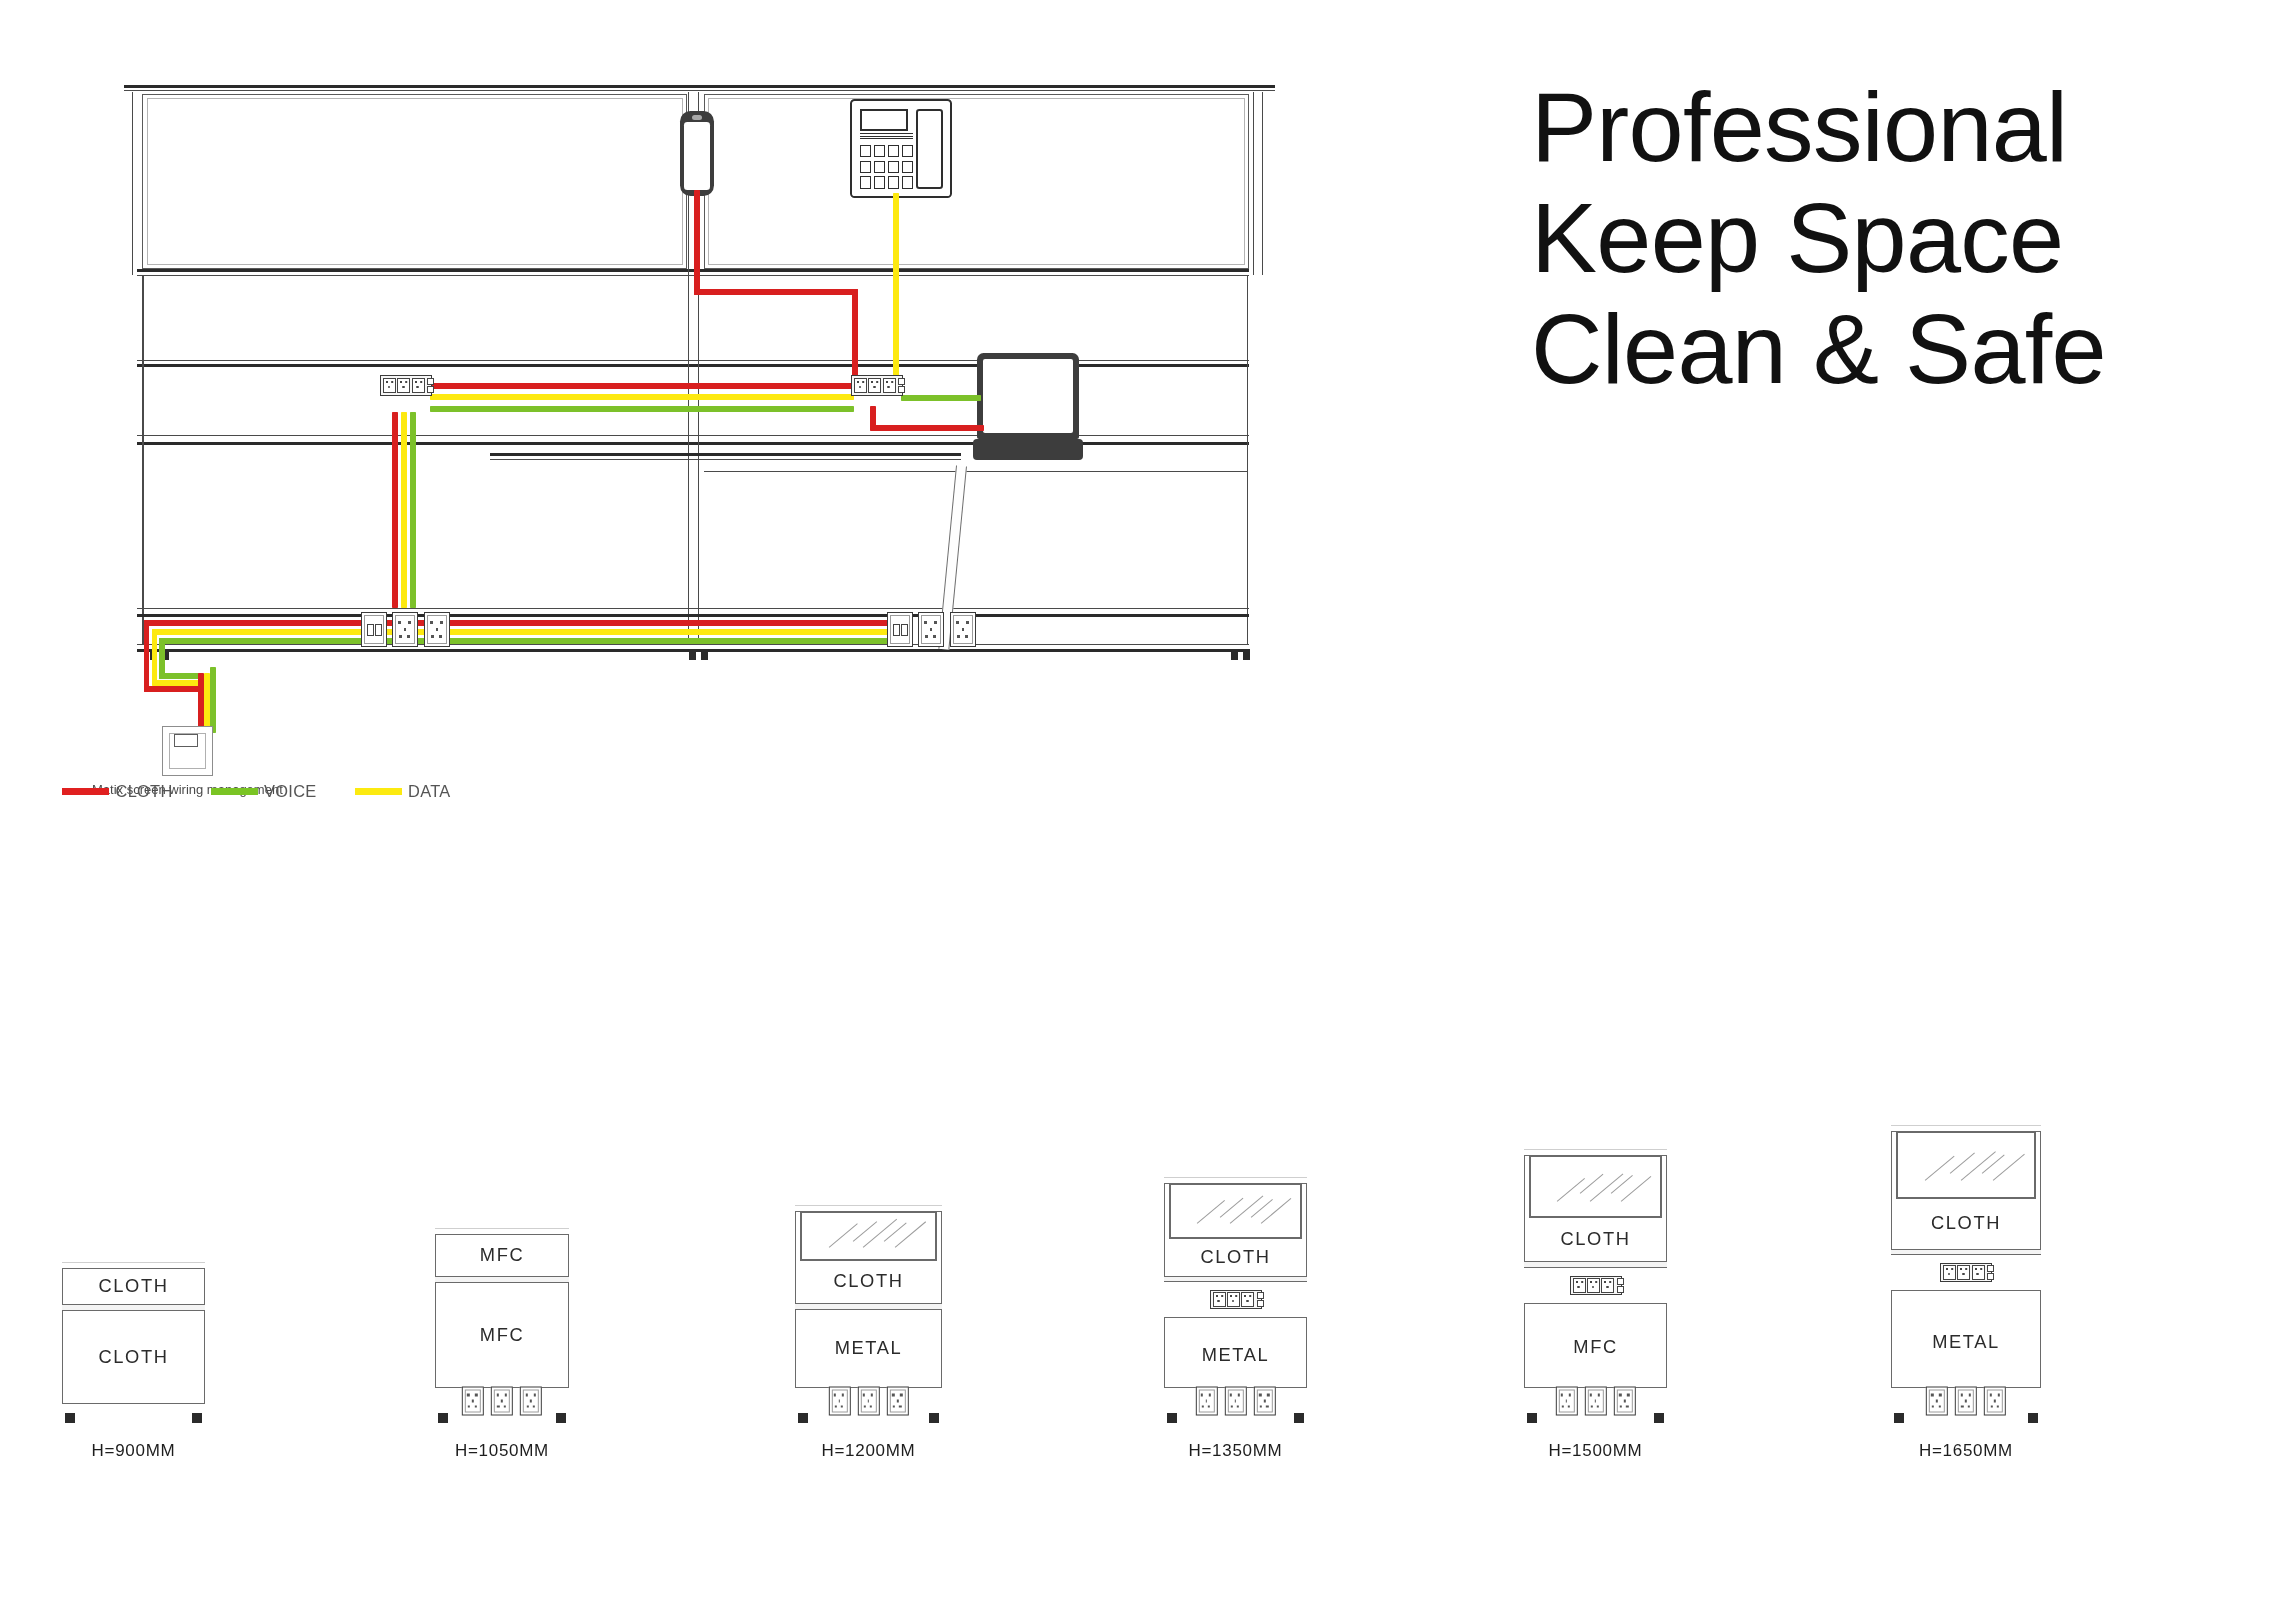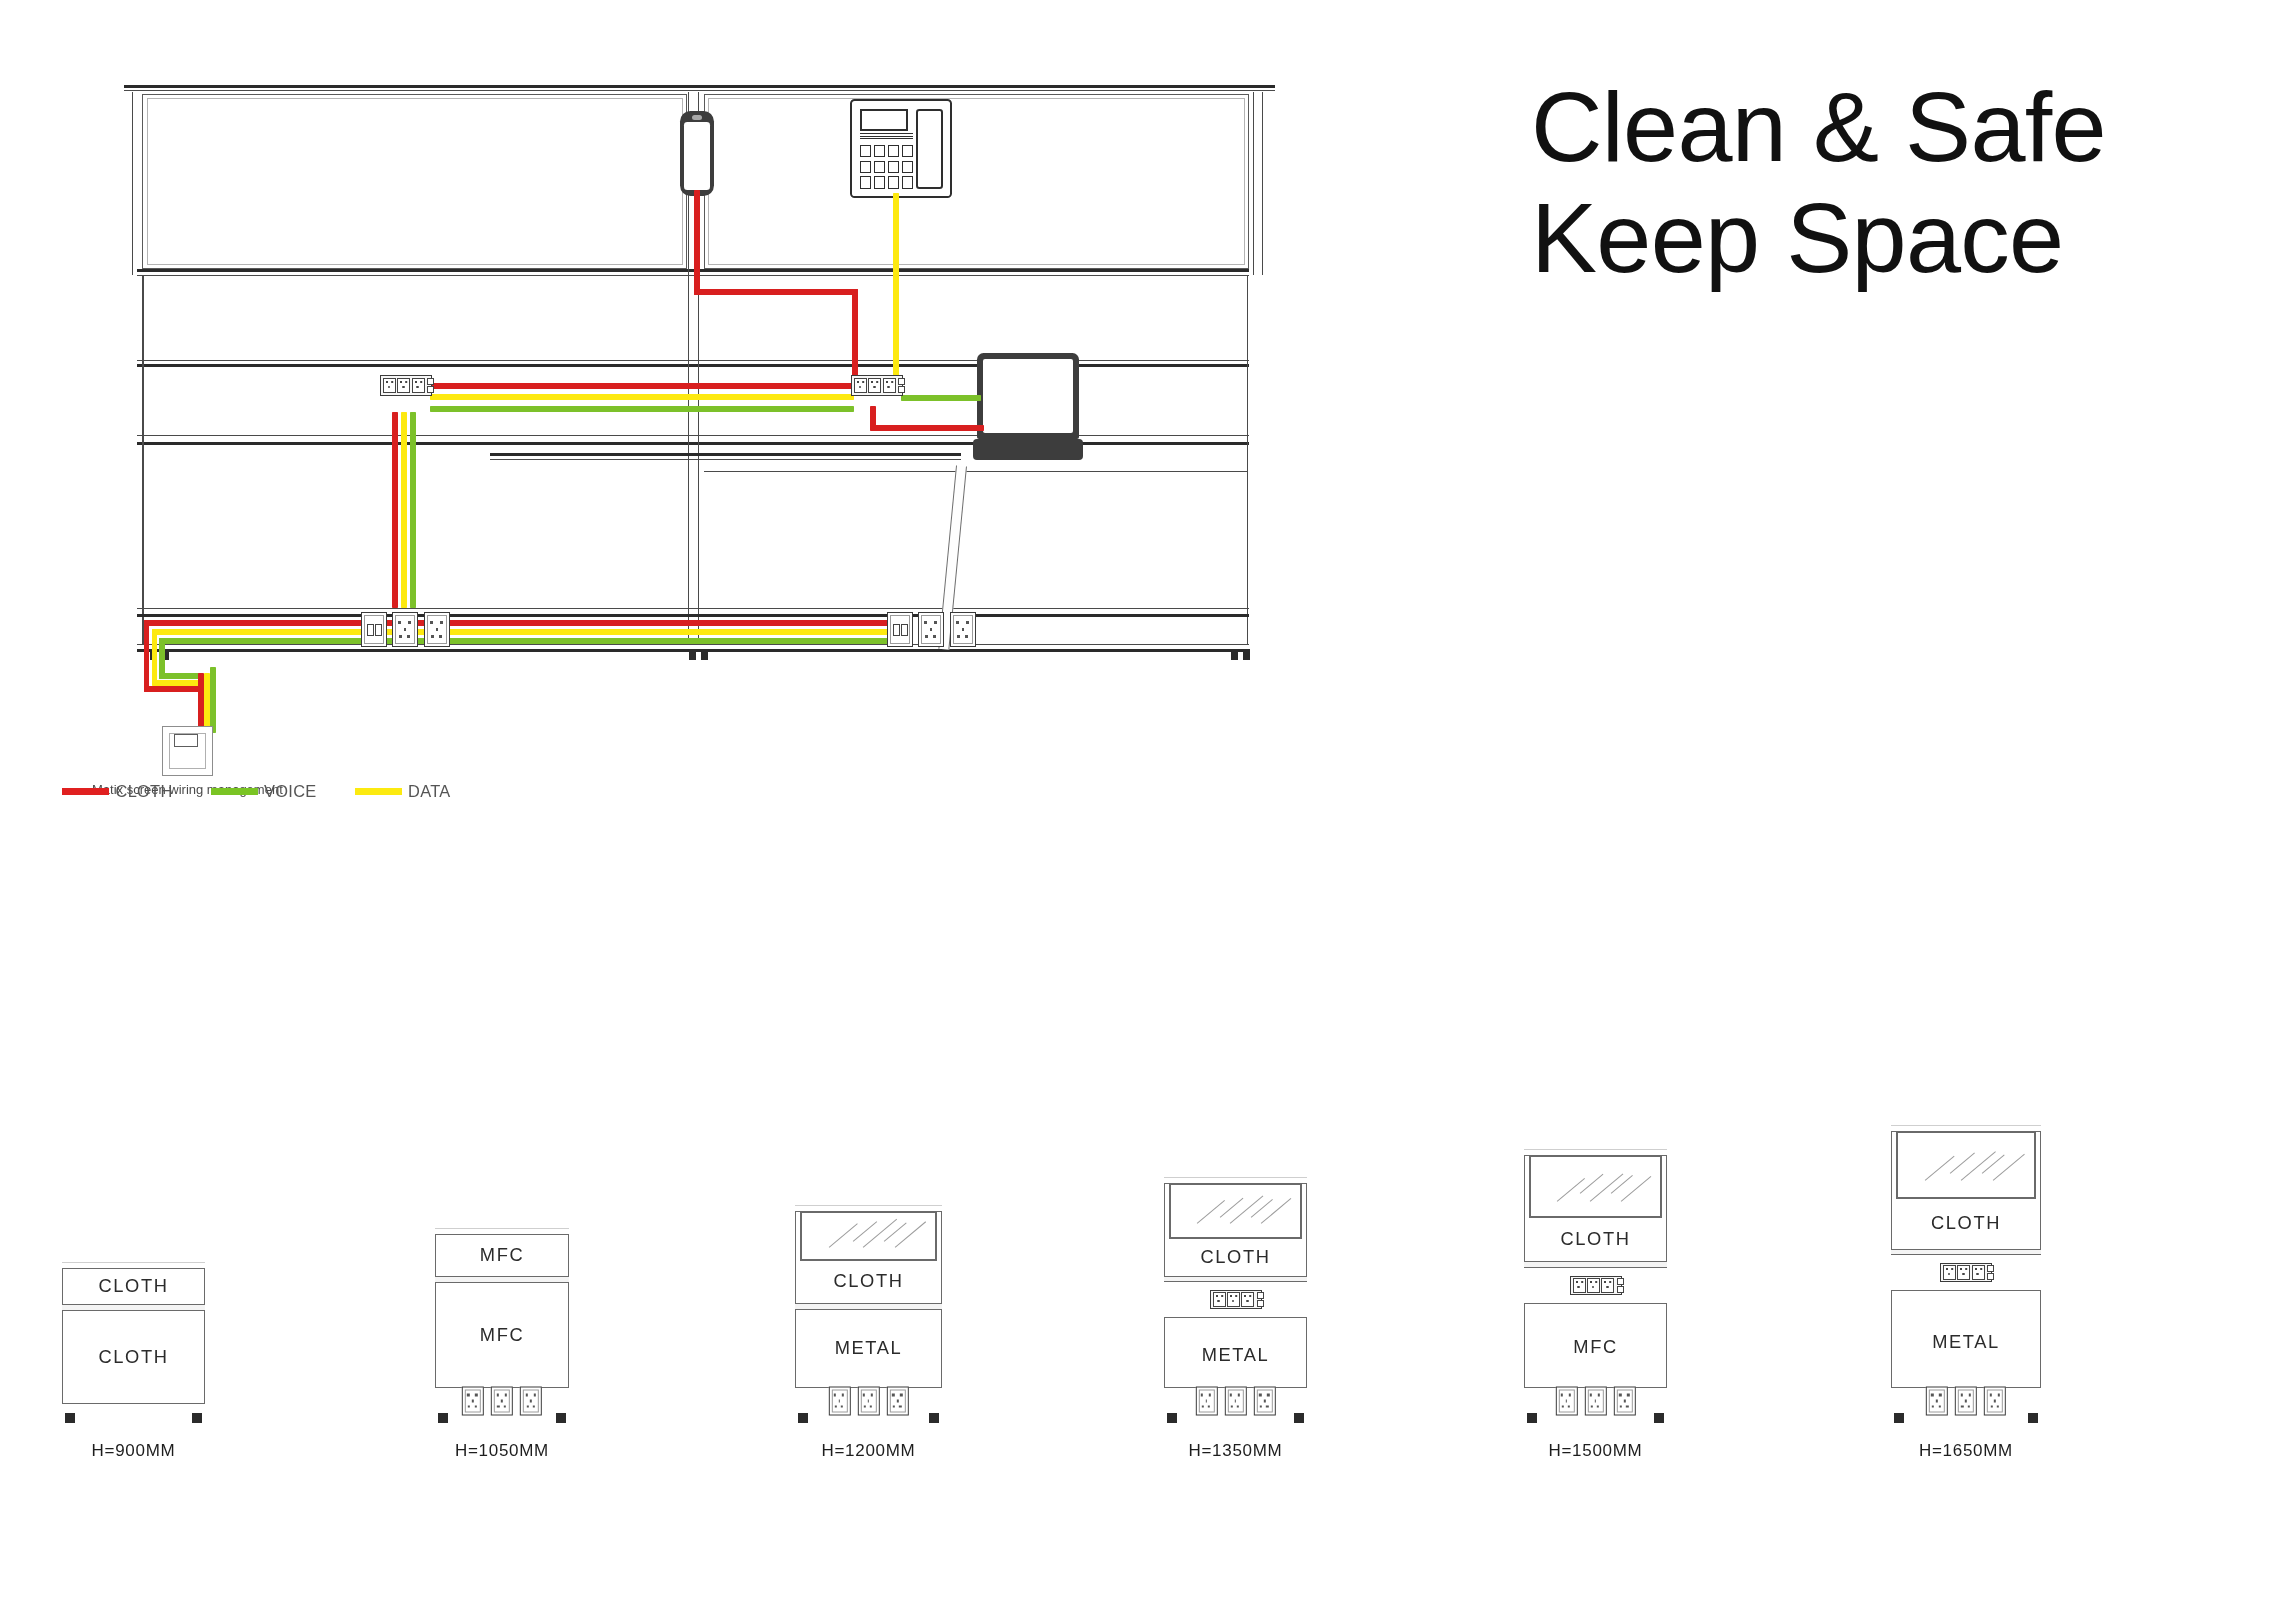--- a/index.html
+++ b/index.html
@@ -114,22 +114,23 @@
       border-top:1.3px solid #6a6a6a;border-bottom:1.3px solid #6a6a6a;background:#fff;
       display:flex;align-items:center;justify-content:center;}
   .pvlabel{position:absolute;left:0;right:0;bottom:-47px;text-align:center;
       font-size:17px;color:#1d1d1d;letter-spacing:0.7px;}
   .pvfoot{position:absolute;bottom:-8.5px;width:10.5px;height:9.2px;background:#2b2b2b;}
 </style>
 </head>
 <body>
 
 <div id="headline">
+  <div>Professional</div>
+  <div>Keep Space</div>
   <div>Clean &amp; Safe</div>
-  <div>Keep Space</div>
 </div>
 
 <div id="ws">
 
   <div class="ln lnh lnthick" style="left:0;top:0;width:1151px;"></div>
   <div class="ln lnh" style="left:0;top:4.6px;width:1151px;"></div>
 
   <div class="glassframe" style="left:18.3px;top:9.2px;width:543px;height:173px;"></div>
 
   <div class="glassframe" style="left:580px;top:9.2px;width:543px;height:173px;"></div>

